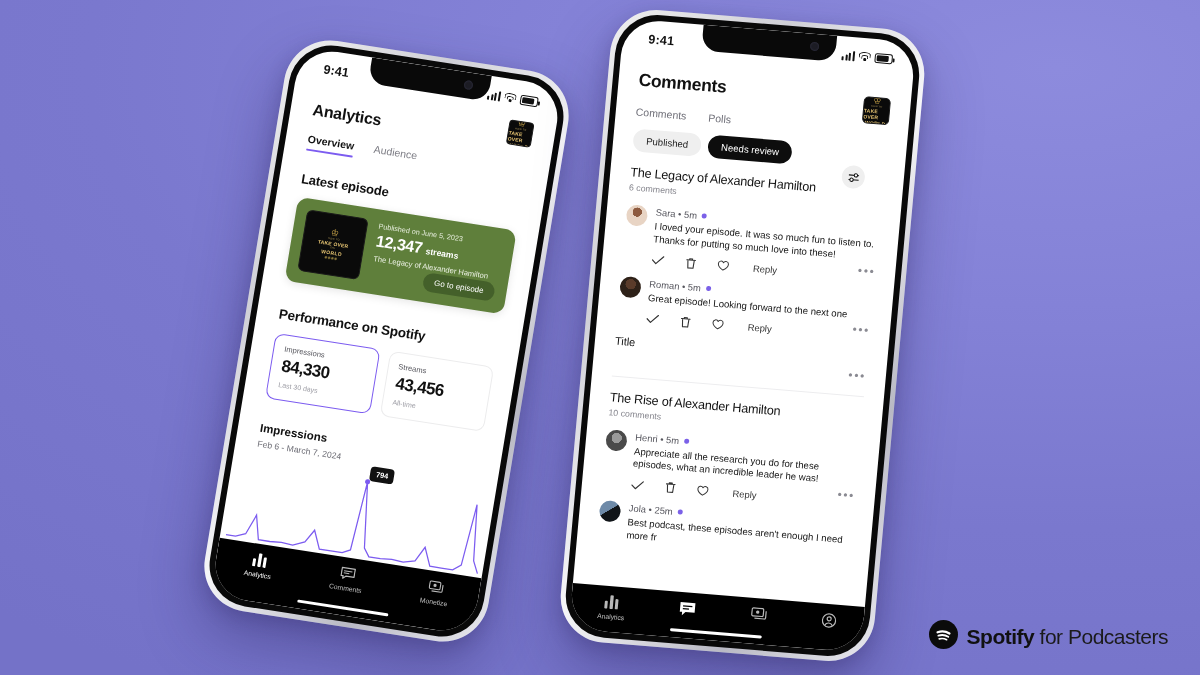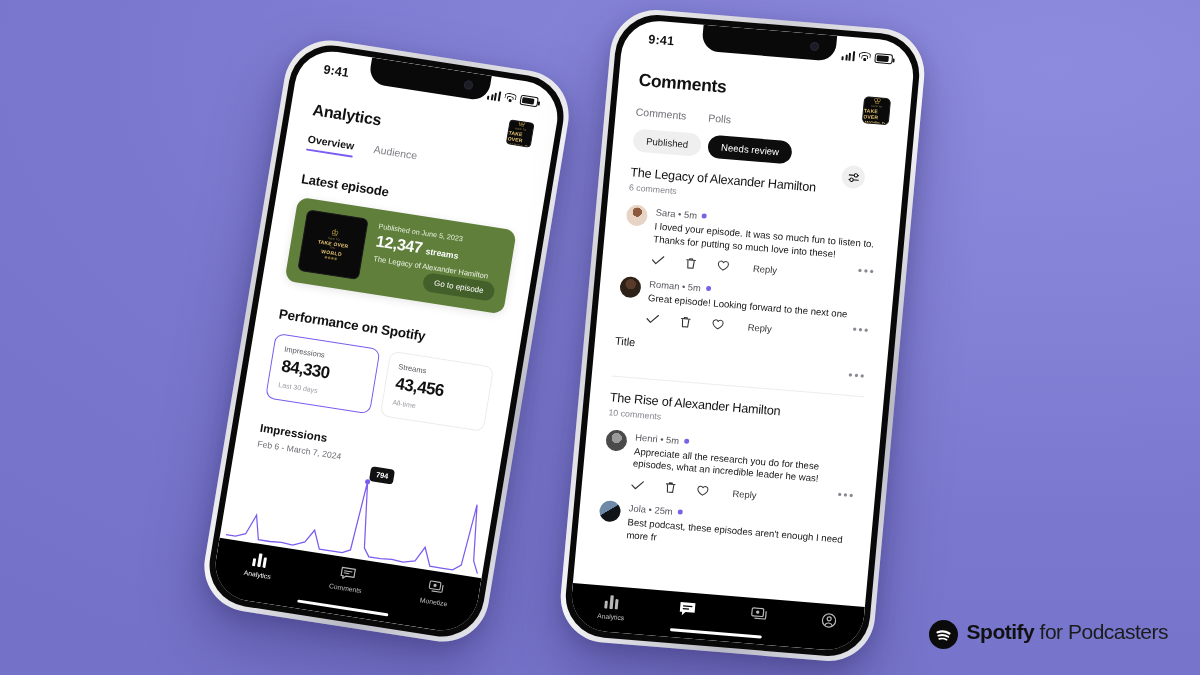--- a/index.html
+++ b/index.html
@@ -168,21 +168,21 @@
   .cmt-dot { width:5px;height:5px;border-radius:50%;background:#7b61e8;}
   .cmt-text { font-size:9.6px; color:#141414; line-height:1.34; margin-top:3px;}
   .cmt-acts { display:flex; align-items:center; gap:21px; margin-top:8px; color:#3a3a42;}
   .cmt-acts .reply { font-size:9.4px; color:#333; margin-left:3px;}
   .dots { position:absolute; right:0; bottom:6px; color:#8a8a92; font-size:12px; letter-spacing:1.6px;}
   .divider { height:1px; background:#ededef; margin-top:13px;}
   .title-row { font-size:11px; color:#141414; margin-top:12px; position:relative; padding-bottom:16px;}
   #phoneRight .nav { height:46px; }
 
   
-  .brand { position:absolute; right:32px; bottom:26px; display:flex; align-items:flex-start; gap:9px;}
+  .brand { position:absolute; right:32px; bottom:26px; display:flex; align-items:flex-end; gap:9px;}
   .brand .mark { width:29px; height:29px; border-radius:50%; background:#0b0b0b;
                  display:flex; align-items:center; justify-content:center;}
   .brand .txt { font-size:21px; color:#111; letter-spacing:-.5px; }
   .brand .txt b { font-weight:700;}
   .brand .txt i { font-style:normal; font-weight:400; color:#1b1b1b;}
 </style>
 </head>
 <body>
 
 <div class="phone" id="phoneLeft">

